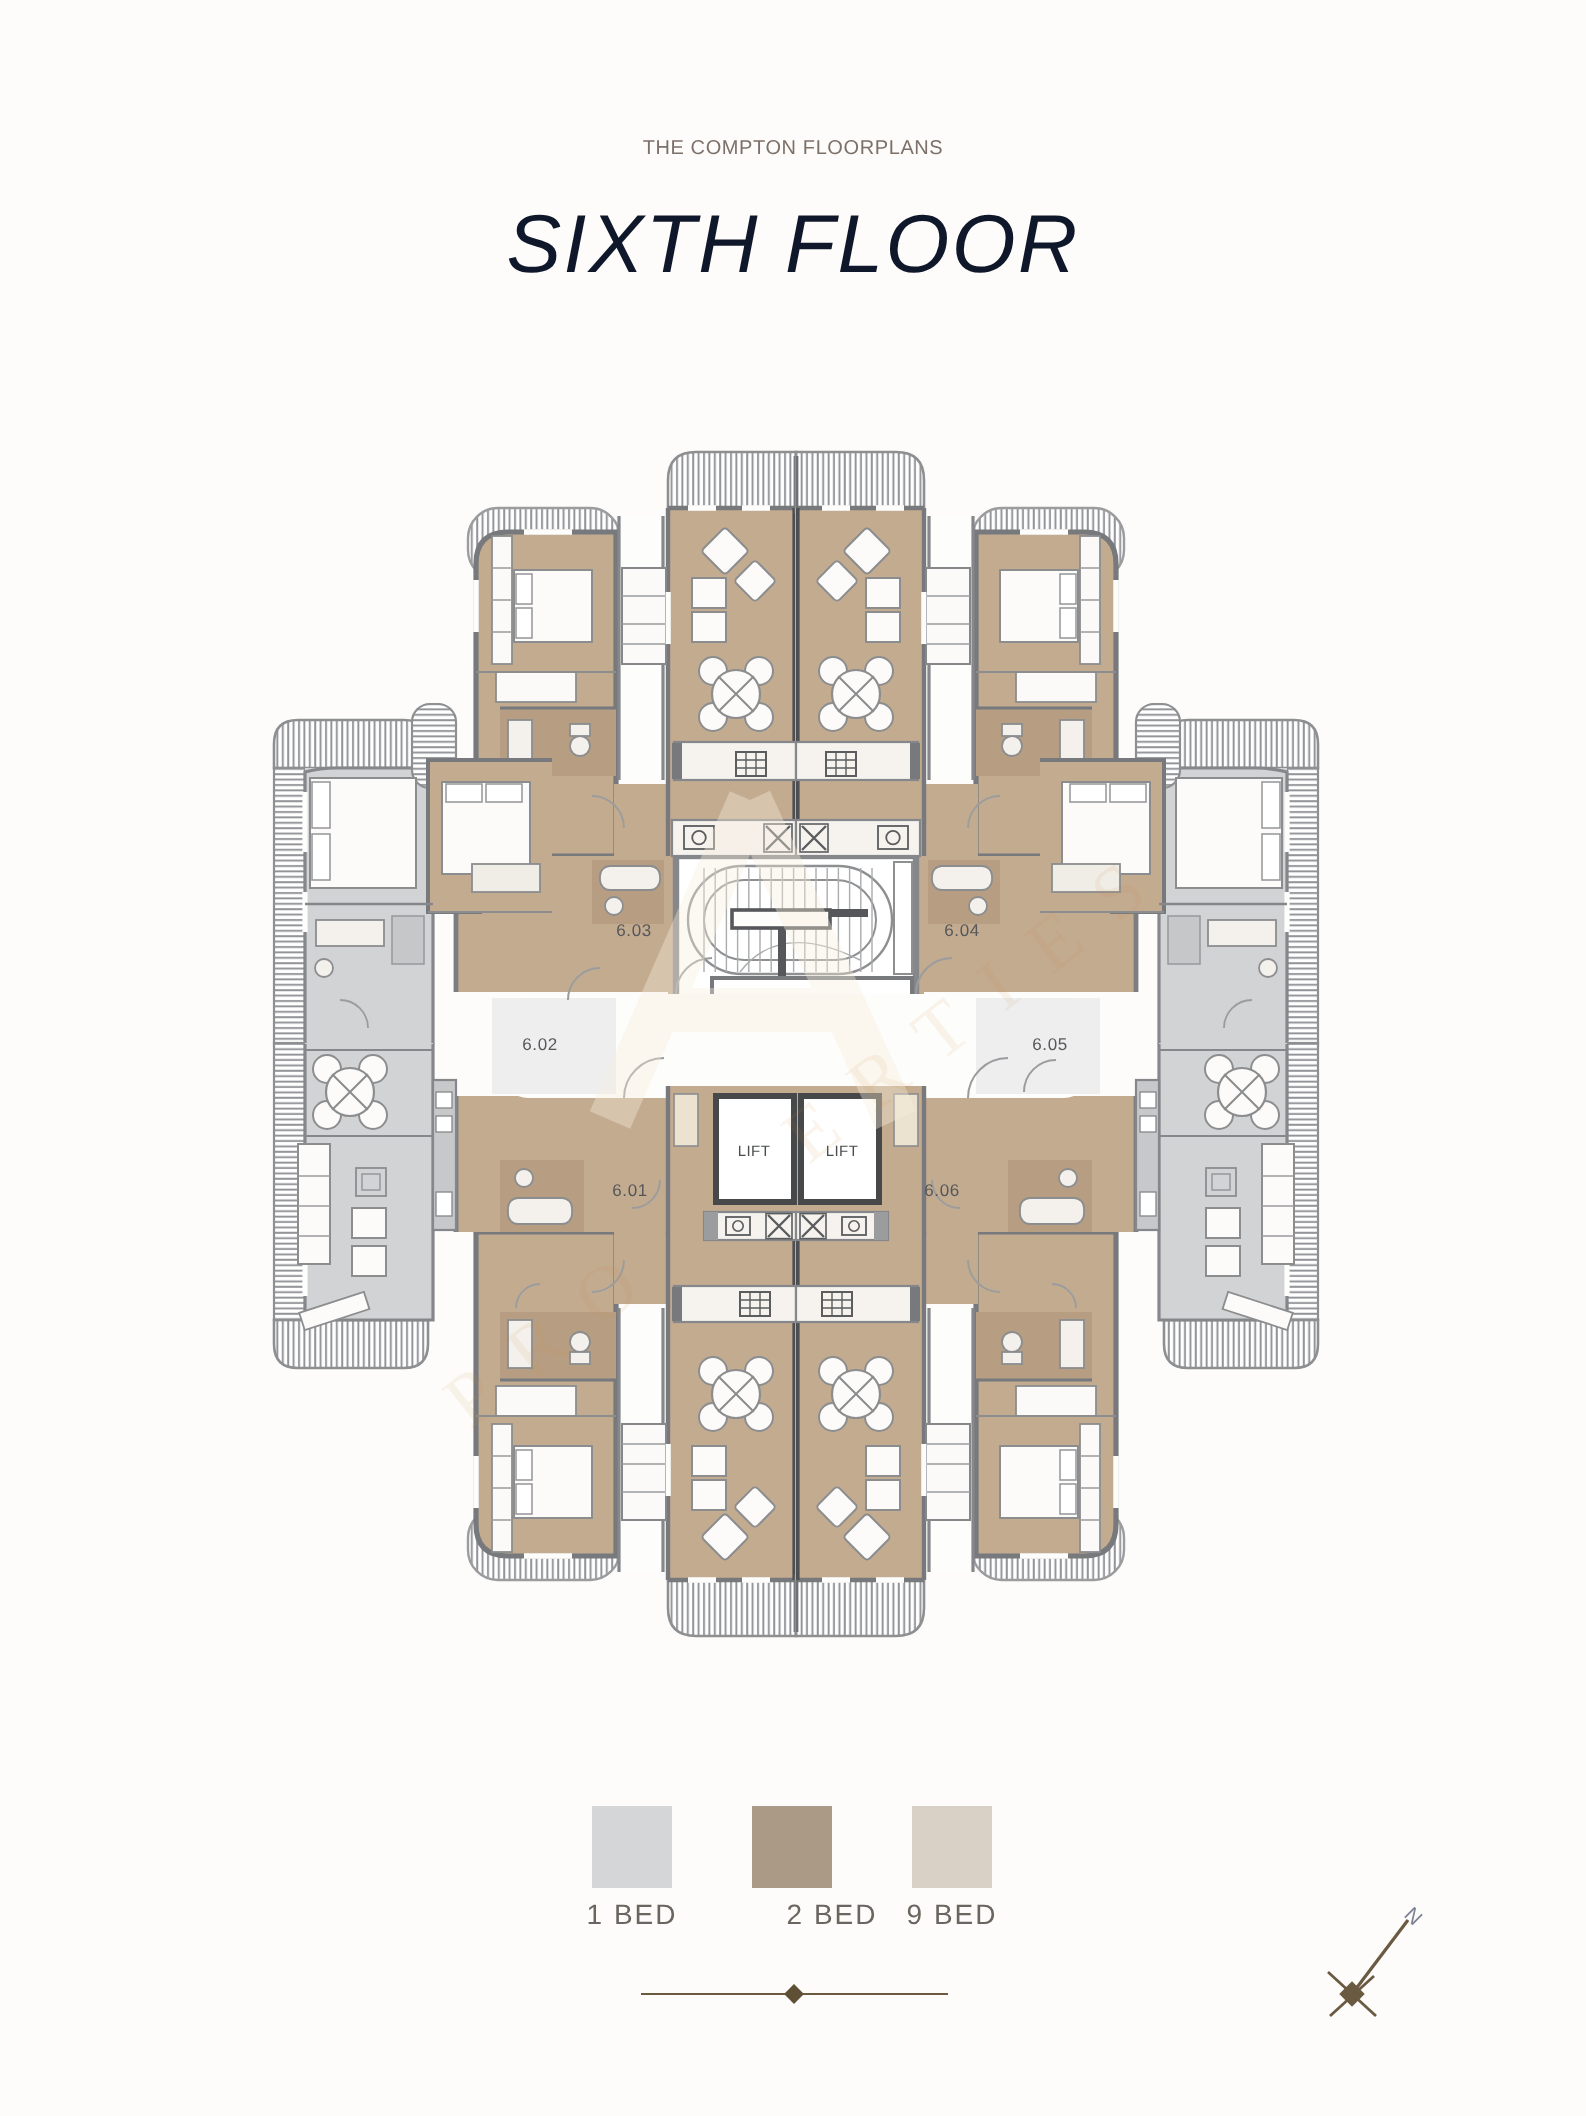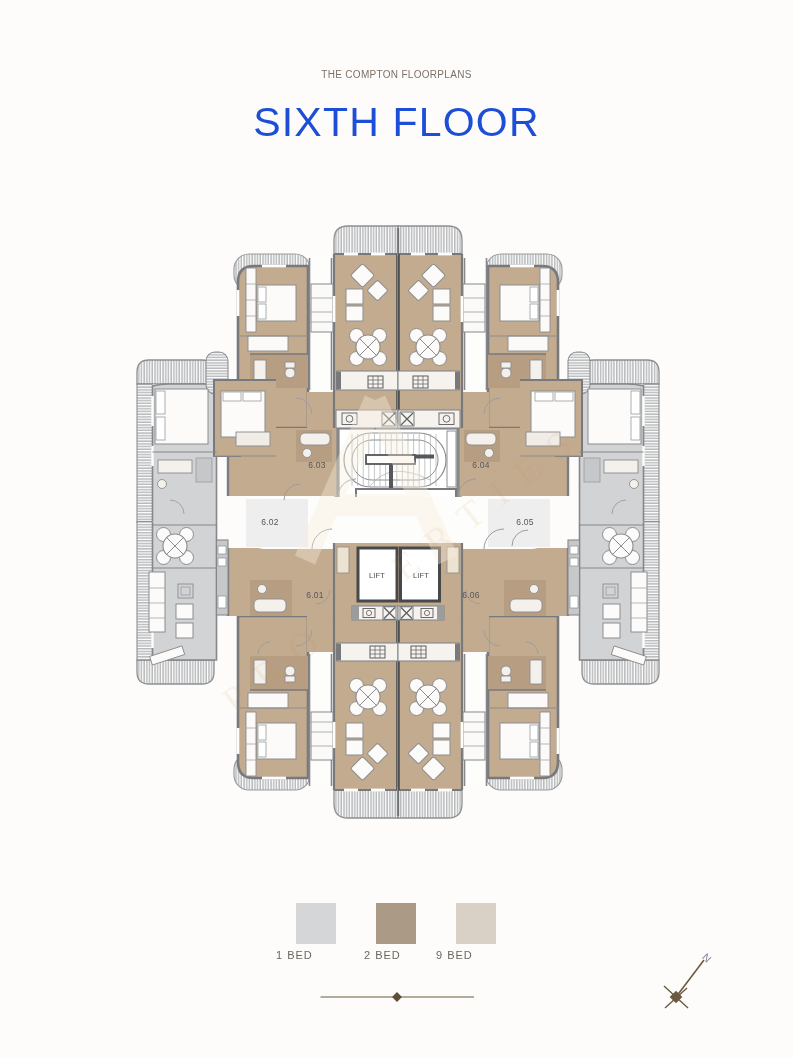--- a/index.html
+++ b/index.html
@@ -1,18 +1,18 @@
 <!DOCTYPE html>
 <html><head><meta charset="utf-8"><style>
 html,body{margin:0;padding:0;}
 body{width:793px;height:1058px;background:#fdfcfa;font-family:"Liberation Sans",sans-serif;position:relative;overflow:hidden;}
 .eyebrow{position:absolute;top:70px;left:0;width:793px;text-align:center;font-size:10px;letter-spacing:0.3px;color:#7d7068;line-height:1;}
-.title{position:absolute;top:102px;left:0;width:793px;text-align:center;font-size:41px;letter-spacing:1.2px;color:#1d4ed8;line-height:1;}
+.title{position:absolute;top:102px;left:0;width:793px;text-align:center;font-size:41px;letter-spacing:1.2px;color:#0f172a;line-height:1;font-style:italic;}
 .leg{position:absolute;width:40px;height:41px;top:903px;}
-.legt{position:absolute;top:949px;width:80px;font-size:11px;letter-spacing:1px;color:#6a665f;}
+.legt{position:absolute;top:949px;width:80px;text-align:center;font-size:14px;letter-spacing:1px;color:#6a665f;}
 </style></head><body>
 <div class="eyebrow">THE COMPTON FLOORPLANS</div>
 <div class="title">SIXTH FLOOR</div>
 <svg width="793" height="1058" viewBox="0 0 793 1058" style="position:absolute;left:0;top:0">
 <defs>
 <pattern id="hv" width="2.7" height="8" patternUnits="userSpaceOnUse">
 <rect width="2.7" height="8" fill="#ffffff"></rect>
         <line x1="1" y1="0" x2="1" y2="8" stroke="#8f9195" stroke-width="0.95"></line>
 </pattern>
 <pattern id="hh" width="8" height="2.7" patternUnits="userSpaceOnUse">
@@ -431,13 +431,13 @@
 <line x1="664" y1="986" x2="688" y2="1008" stroke="#6b5a42" stroke-width="1.4"></line>
 <line x1="665" y1="1008" x2="687" y2="988" stroke="#6b5a42" stroke-width="1.4"></line>
 <rect x="671.5" y="992.5" width="9" height="9" transform="rotate(45 676 997)" fill="#6b5a42"></rect>
 <text x="707.5" y="961.5" font-size="10.5" fill="#7d8294" text-anchor="middle" transform="rotate(45 707 957)">N</text>
     </g>
 </svg>
 <div class="leg" style="left:296px;background:#d5d6d8"></div>
 <div class="leg" style="left:376px;background:#ab9a85"></div>
 <div class="leg" style="left:456px;background:#dad1c6"></div>
 <div class="legt" style="left:276px">1 BED</div>
-<div class="legt" style="left:364px">2 BED</div>
+<div class="legt" style="left:376px">2 BED</div>
 <div class="legt" style="left:436px">9 BED</div>
 </body></html>

